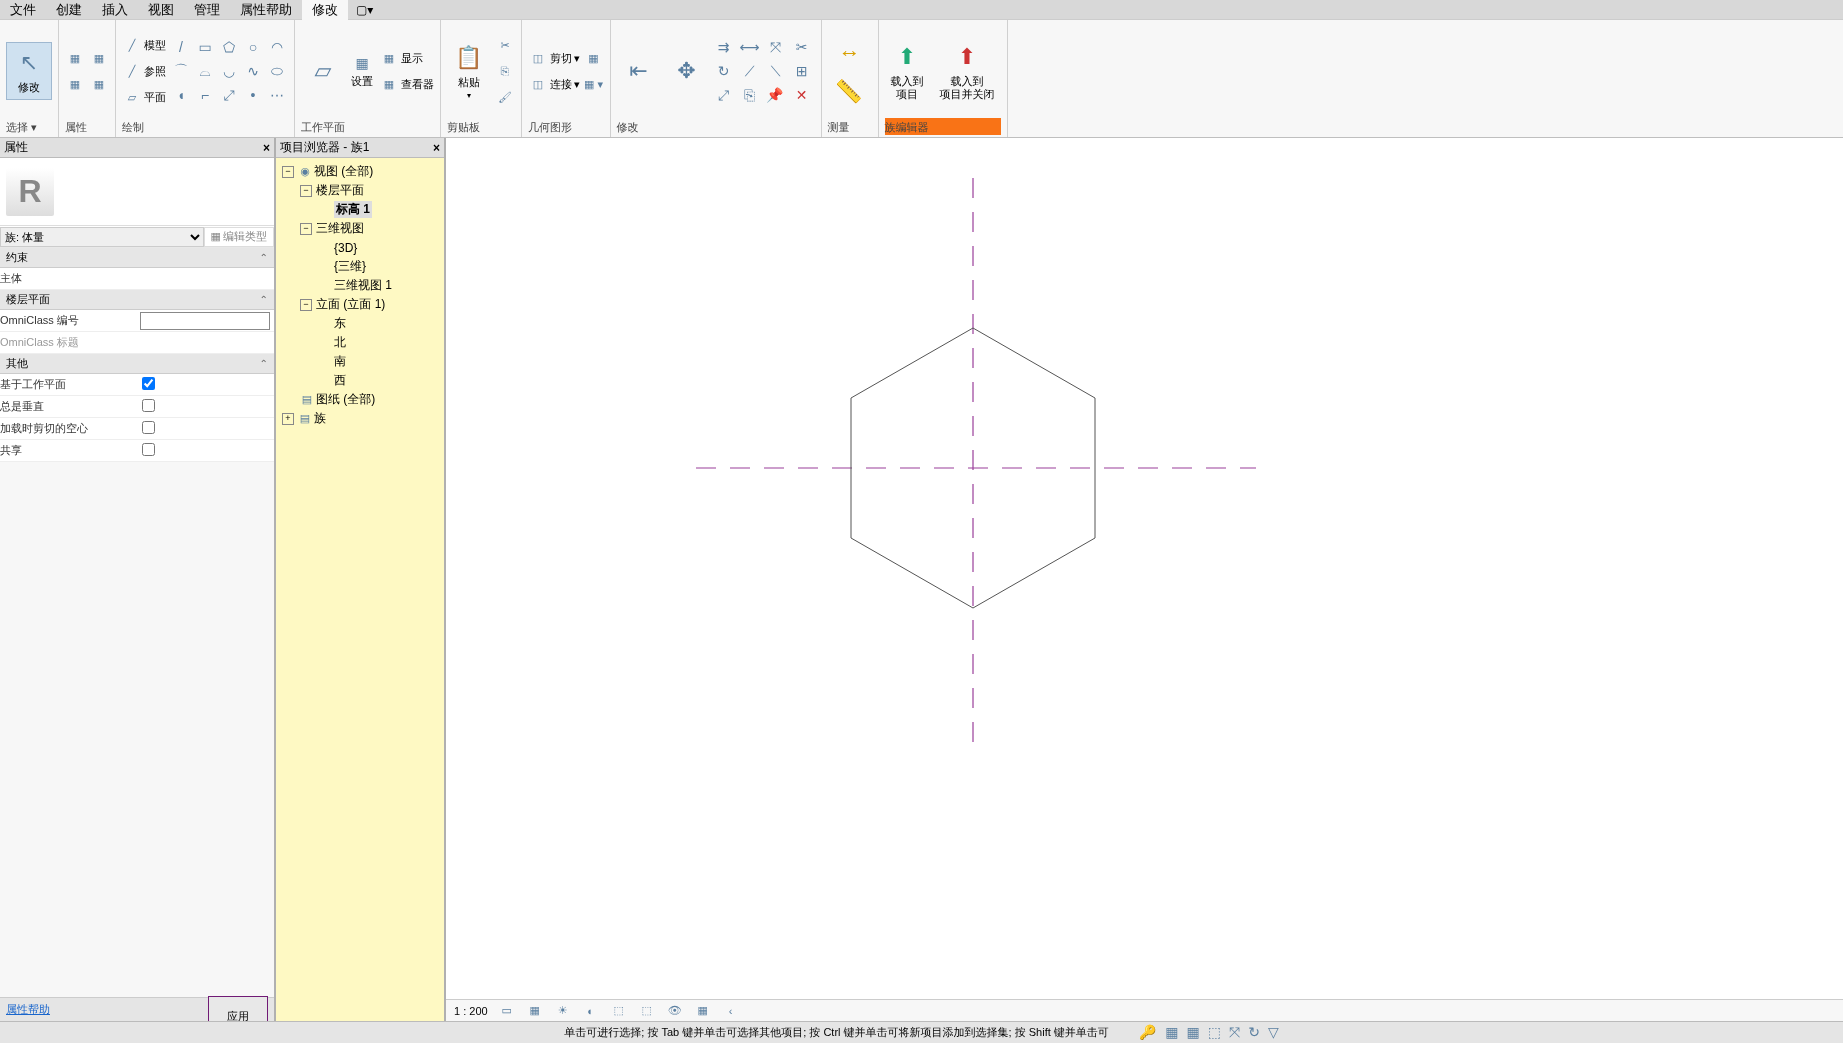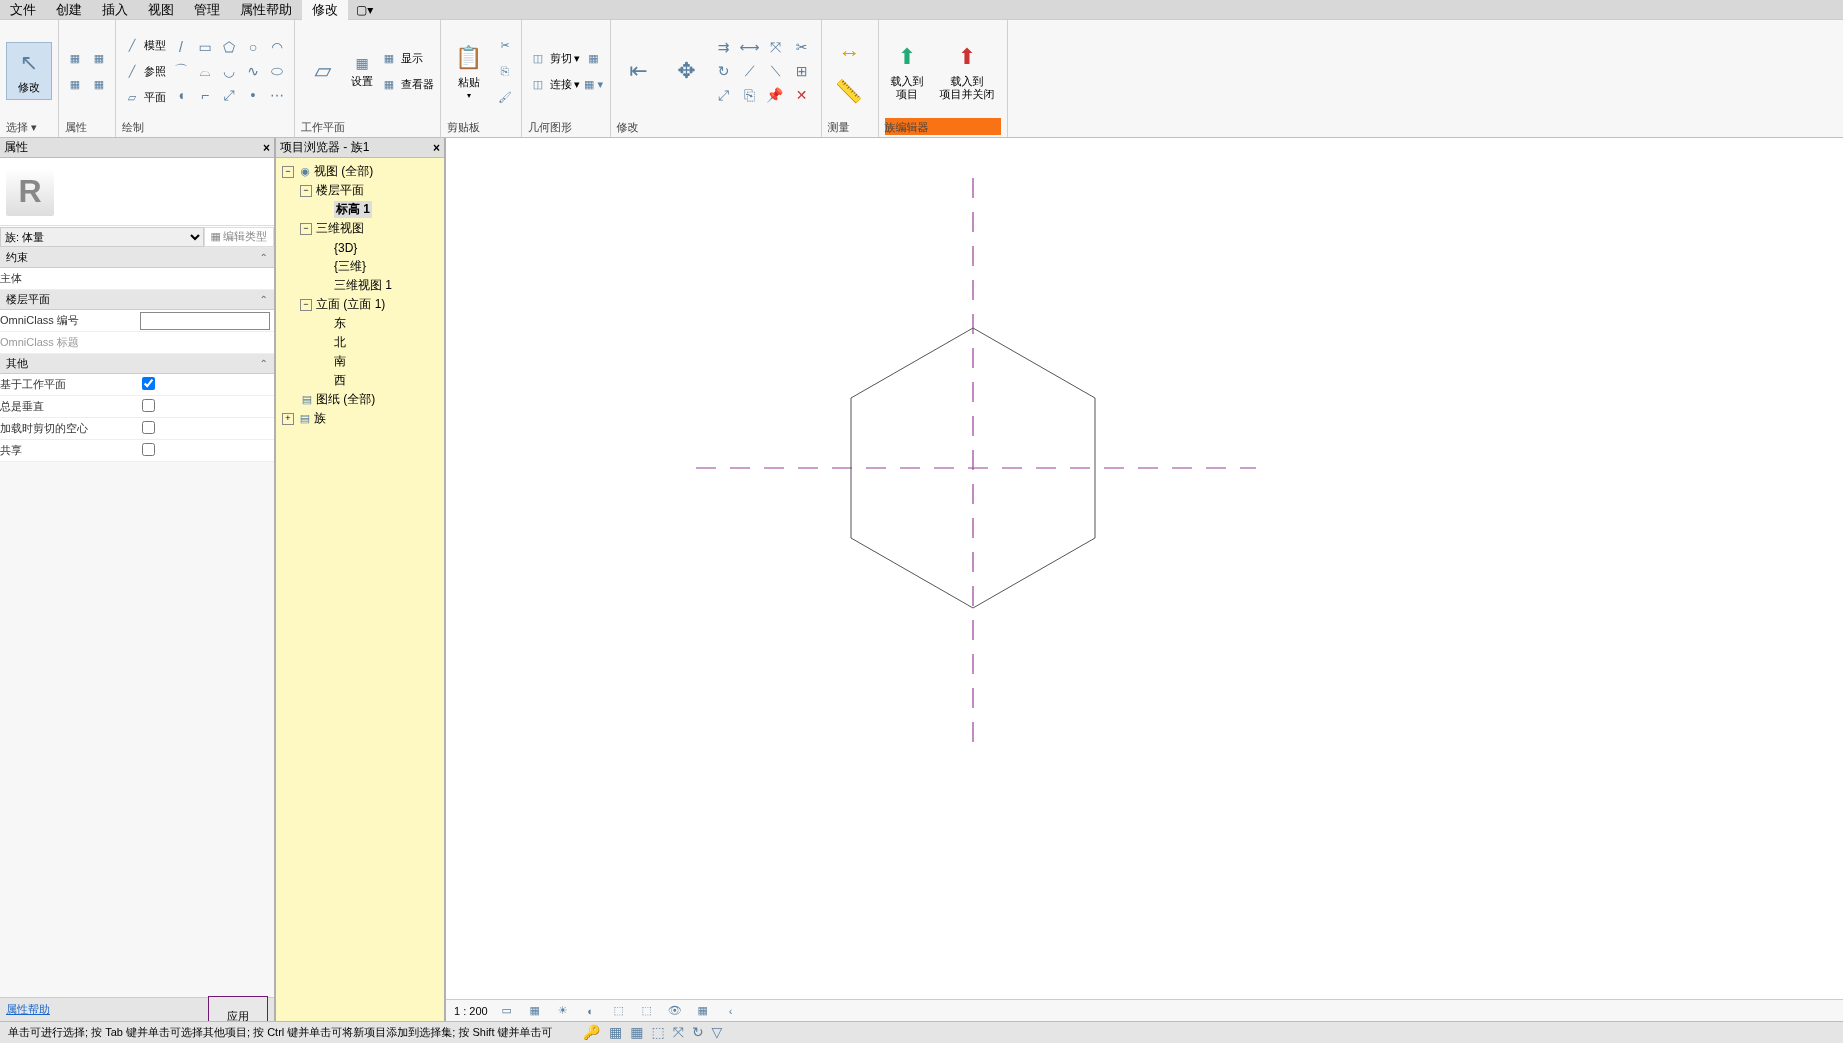--- a/index.html
+++ b/index.html
@@ -74,21 +74,21 @@
 
 
 .canvas-wrap { flex: 1; display: flex; flex-direction: column; }
 .canvas { flex: 1; background: #fff; position: relative; overflow: hidden; }
 .canvas svg { position: absolute; top: 0; left: 0; }
 
 .view-controls { height: 22px; background: #f7f7f7; border-top: 1px solid #ccc; display: flex; align-items: center; padding: 0 8px; gap: 10px; font-size: 11px; }
 .vc-btn { width: 18px; height: 16px; display: inline-flex; align-items: center; justify-content: center; cursor: pointer; color: #5a7fa0; }
 
 
-.statusbar { height: 22px; background: #e5e5e5; border-top: 1px solid #bbb; display: flex; align-items: center; justify-content: flex-start; padding: 0 8px; font-size: 11px; gap: 31px; }
+.statusbar { height: 22px; background: #e5e5e5; border-top: 1px solid #bbb; display: flex; align-items: center; justify-content: center; padding: 0 8px; font-size: 11px; gap: 31px; }
 .status-icons { display: flex; gap: 8px; }
 .status-icons span { cursor: pointer; color: #5a7fa0; font-size: 14px; }
 </style>
 </head>
 <body>
 
 <div class="app">
 
   <div class="menubar">
     <div class="menu-item">文件</div>

